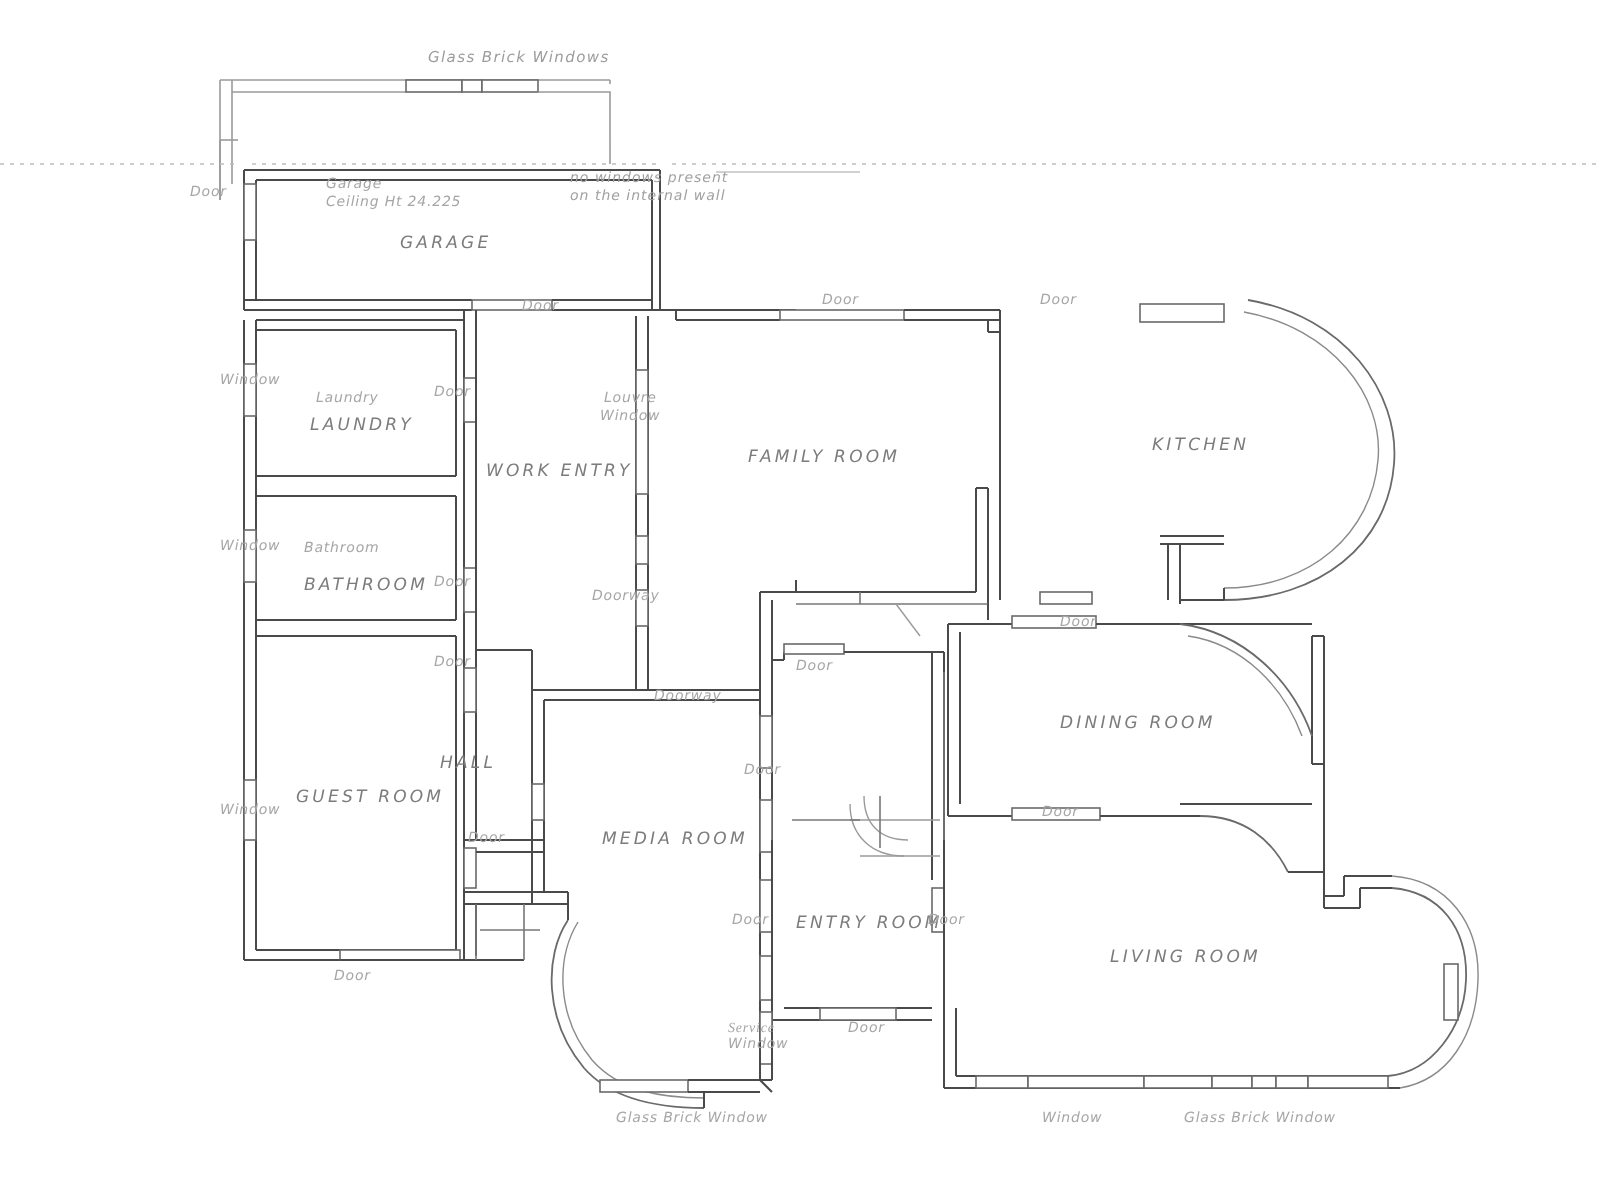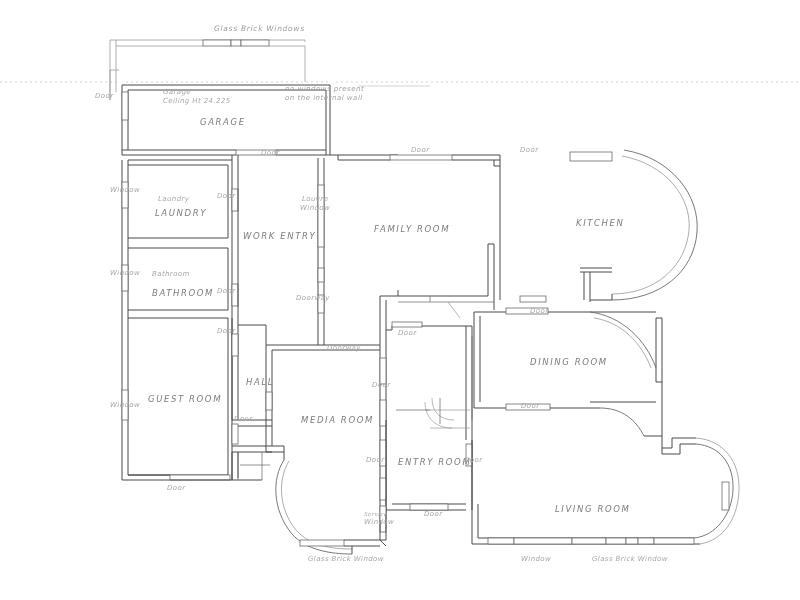--- a/index.html
+++ b/index.html
@@ -311,26 +311,26 @@
       <path class="leader" d="M358 86 L430 86"></path>
     </g>
   </svg>
 
   <div class="lbl lbl-title" style="left:214px;top:24px;">Glass Brick Windows</div>
 
   <div class="lbl lbl-room" style="left:200px;top:117px;">GARAGE</div>
   <div class="lbl lbl-room" style="left:155px;top:208px;">LAUNDRY</div>
   <div class="lbl lbl-room" style="left:152px;top:288px;">BATHROOM</div>
   <div class="lbl lbl-room" style="left:148px;top:394px;">GUEST ROOM</div>
-  <div class="lbl lbl-room" style="left:246px;top:377px;">HALL</div>
+  <div class="lbl lbl-room" style="left:220px;top:377px;">HALL</div>
   <div class="lbl lbl-room" style="left:243px;top:231px;">WORK ENTRY</div>
   <div class="lbl lbl-room" style="left:374px;top:224px;">FAMILY ROOM</div>
   <div class="lbl lbl-room" style="left:576px;top:218px;">KITCHEN</div>
   <div class="lbl lbl-room" style="left:530px;top:357px;">DINING ROOM</div>
-  <div class="lbl lbl-room" style="left:555px;top:504px;font-style:italic;">LIVING ROOM</div>
+  <div class="lbl lbl-room" style="left:555px;top:474px;font-style:italic;">LIVING ROOM</div>
   <div class="lbl lbl-room" style="left:301px;top:415px;">MEDIA ROOM</div>
   <div class="lbl lbl-room" style="left:398px;top:457px;">ENTRY ROOM</div>
 
   <div class="lbl lbl-tag" style="left:163px;top:88px;">Garage</div>
   <div class="lbl lbl-tag" style="left:158px;top:195px;">Laundry</div>
   <div class="lbl lbl-tag" style="left:152px;top:270px;">Bathroom</div>
 
   <div class="lbl lbl-tag" style="left:163px;top:97px;">Ceiling Ht 24.225</div>
   <div class="lbl lbl-note" style="left:285px;top:85px;">no windows present</div>
   <div class="lbl lbl-note" style="left:285px;top:94px;">on the internal wall</div>

